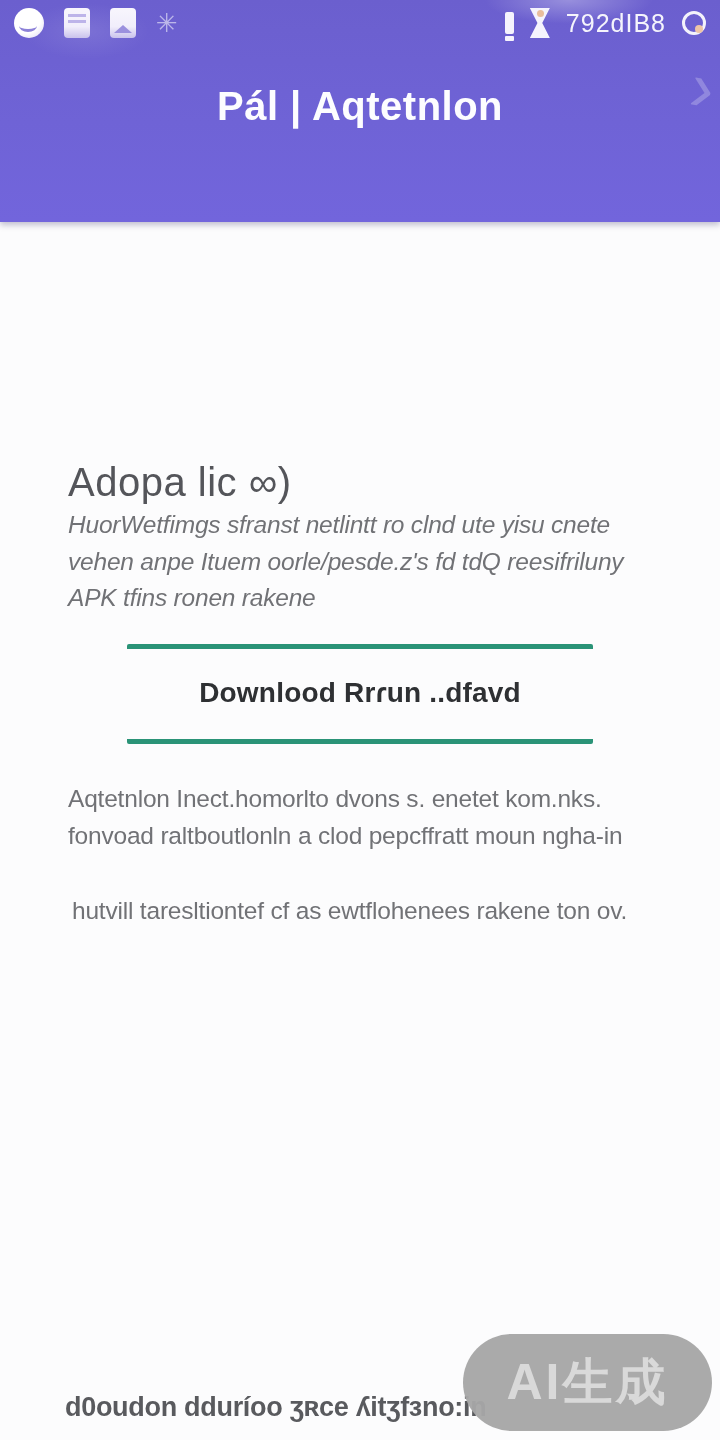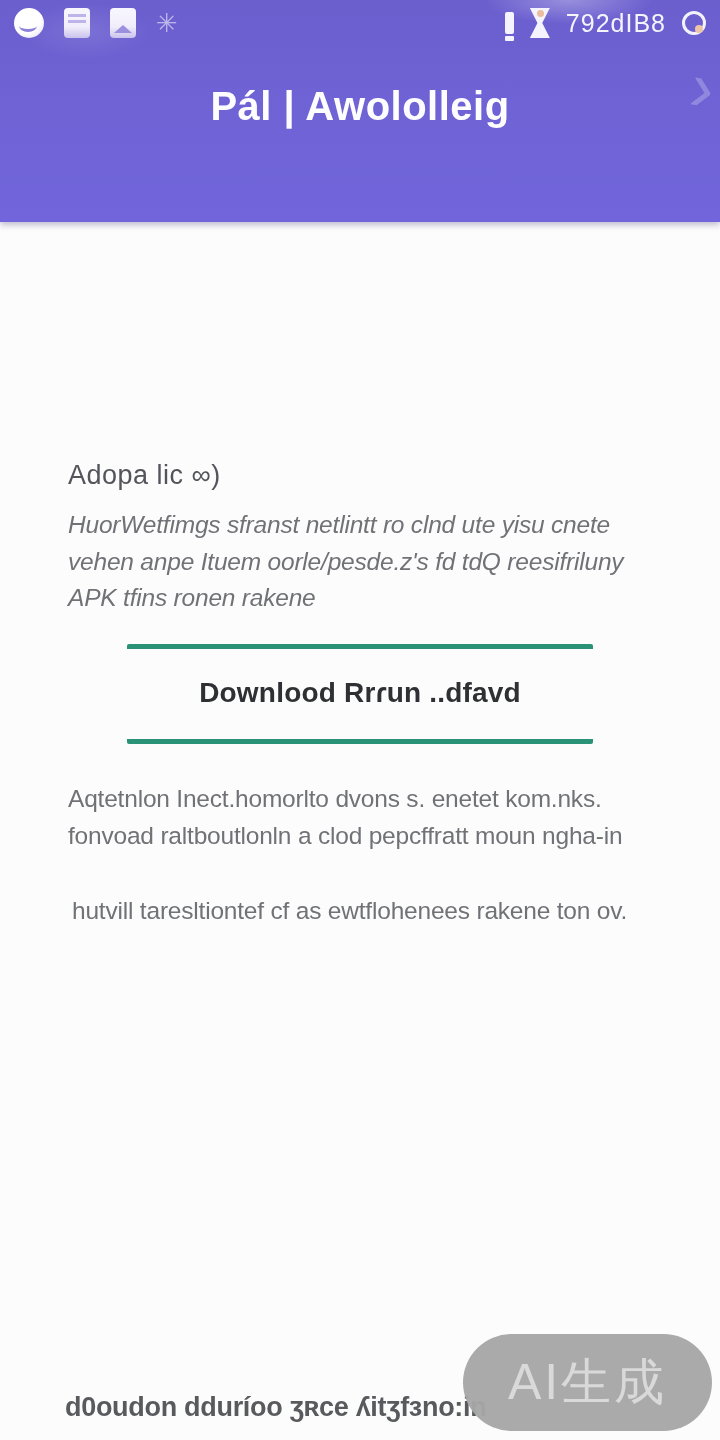--- a/index.html
+++ b/index.html
@@ -67,21 +67,21 @@
     font-size:40px;font-weight:800;color:#fdfdff;letter-spacing:.5px;
   }
   .chev{
     position:absolute;right:6px;top:52px;font-size:70px;line-height:70px;
     color:rgba(255,255,255,.24);transform:rotate(10deg);
   }
 
   
   .heading{
     position:absolute;top:460px;left:68px;margin:0;
-    font-size:27px;font-weight:400;color:#54555a;letter-spacing:.5px;
+    font-size:40px;font-weight:400;color:#54555a;letter-spacing:.5px;
   }
   .body-text{
     position:absolute;left:68px;width:614px;margin:0;
     font-size:24.5px;line-height:36.5px;color:#717276;
     letter-spacing:-.2px;white-space:pre-line;
   }
   .intro{top:507px;font-style:italic;}
   .note1{top:781px;}
   .note2{top:893px;left:72px;white-space:normal;}
 
@@ -95,21 +95,21 @@
   .footer-line{
     position:absolute;top:1392px;left:65px;margin:0;
     font-size:27px;font-weight:700;color:#595a5e;letter-spacing:-.3px;
   }
 
   .watermark{
     position:absolute;left:463px;top:1334px;width:249px;height:97px;
     border-radius:49px;background:rgba(167,167,167,.96);
     display:flex;align-items:center;justify-content:center;
   }
-  .watermark span{font-size:50px;color:#d9d9d9;letter-spacing:3px;}
+  .watermark span{font-size:50px;color:#d9d9d9;letter-spacing:3px;font-weight:bold;}
 </style>
 </head>
 <body>
 
 <div class="screen">
 
   <header class="hero">
     <div class="statusbar">
       <div class="sb-left">
         <span class="ic-circle"></span>
@@ -117,21 +117,21 @@
         <span class="ic-card c2"></span>
         <span class="ic-sparkle">✳</span>
       </div>
       <div class="sb-right">
         <span class="ic-bar"></span>
         <span class="ic-hour"></span>
         <span class="sb-time">792dIB8</span>
         <span class="ic-ring"></span>
       </div>
     </div>
-    <h1 class="title">Pál | Awololleig</h1>
+    <h1 class="title">Pál | Aqtetnlon</h1>
     <span class="chev">›</span>
   </header>
 
   <main>
     <h2 class="heading">Adopa Ɩic ∞)</h2>
 
     <p class="body-text intro">HuorWetfimgs sfranst netlintt ro clnd ute yisu cnete
 vehen anpe Ituem oorle/pesde.z's fd tdQ reesifriluny
 APK tfins ronen rakene</p>
 

